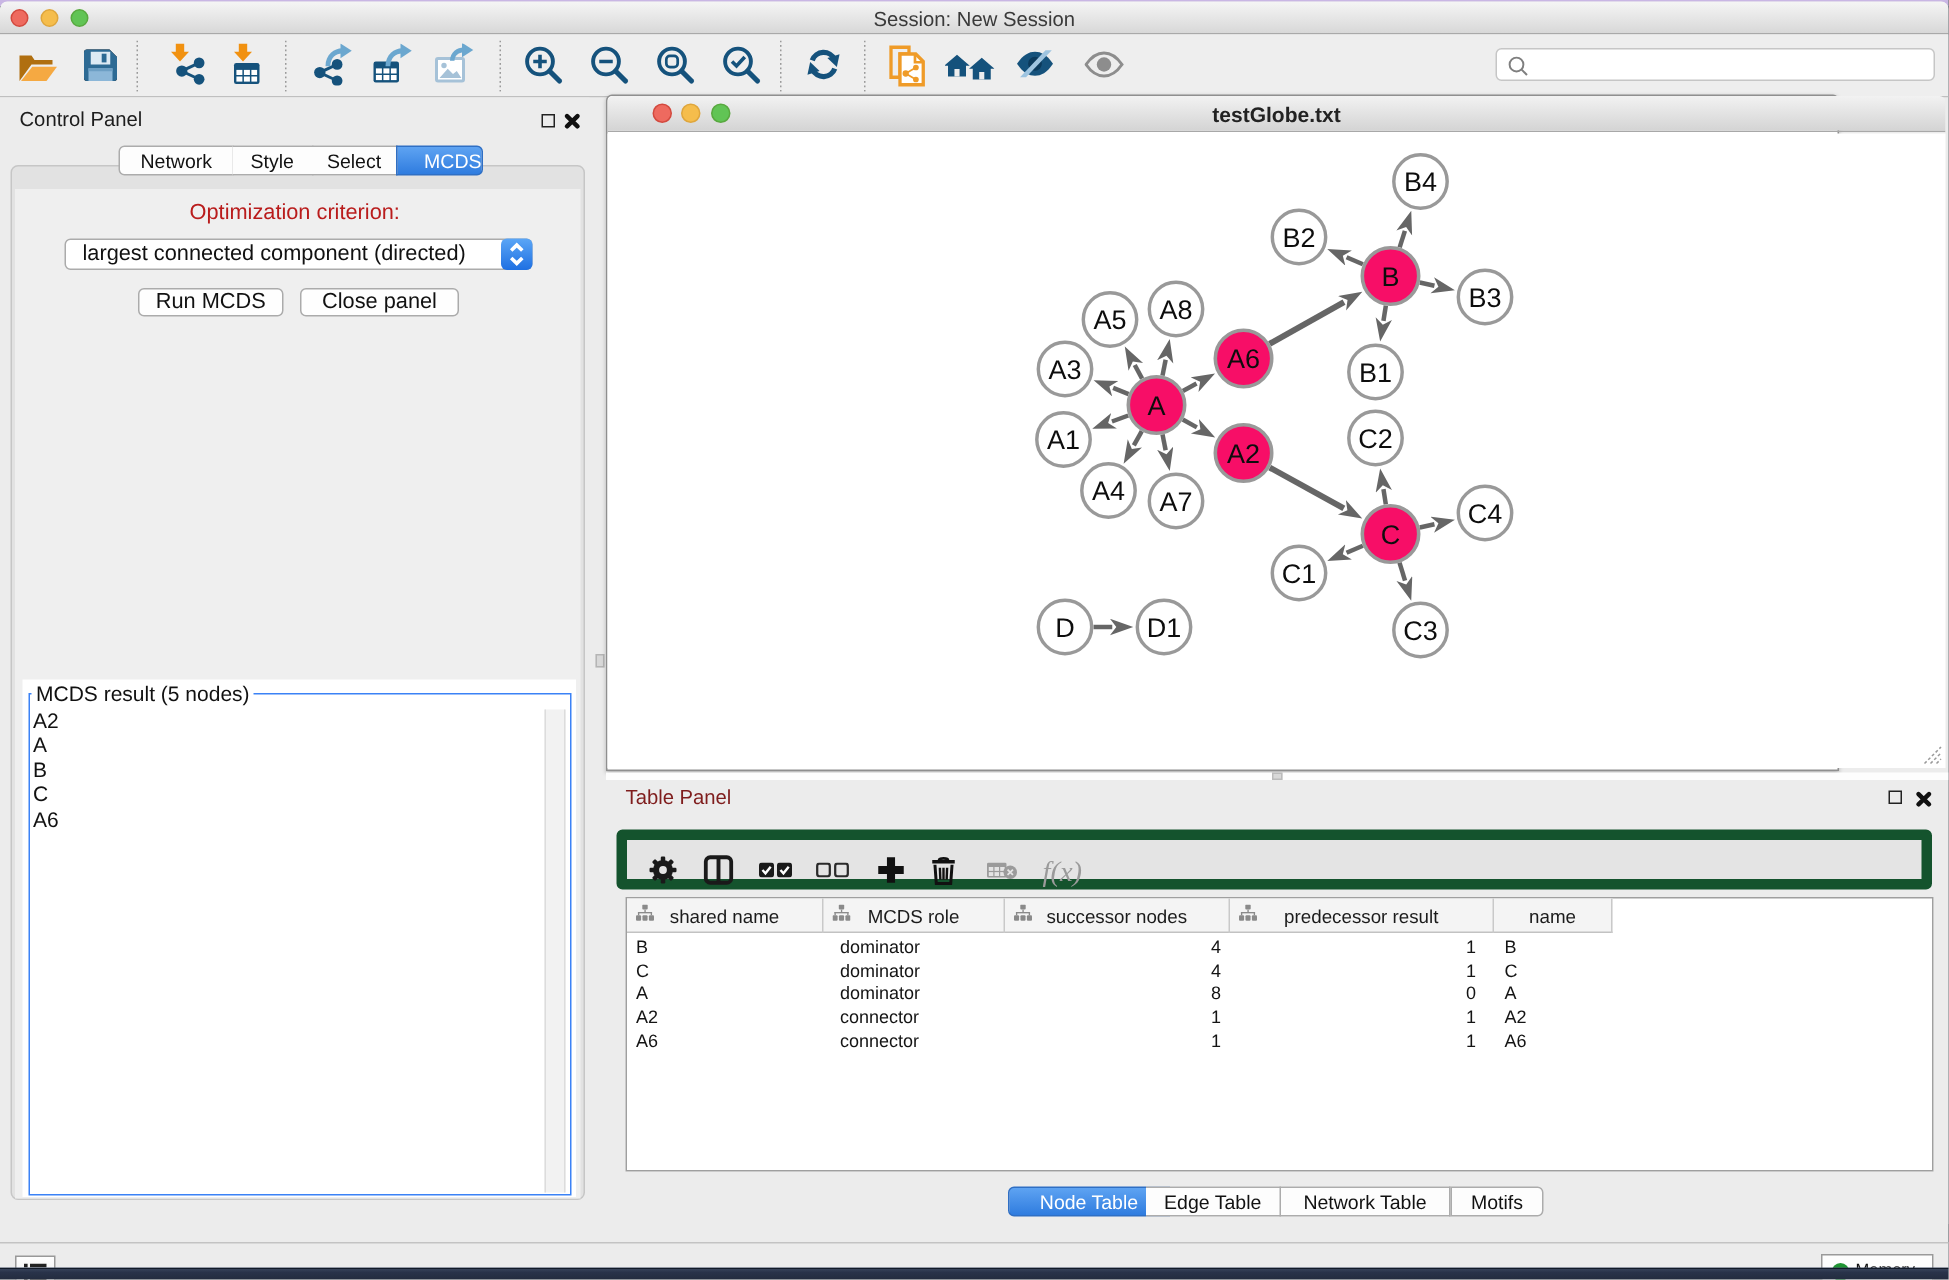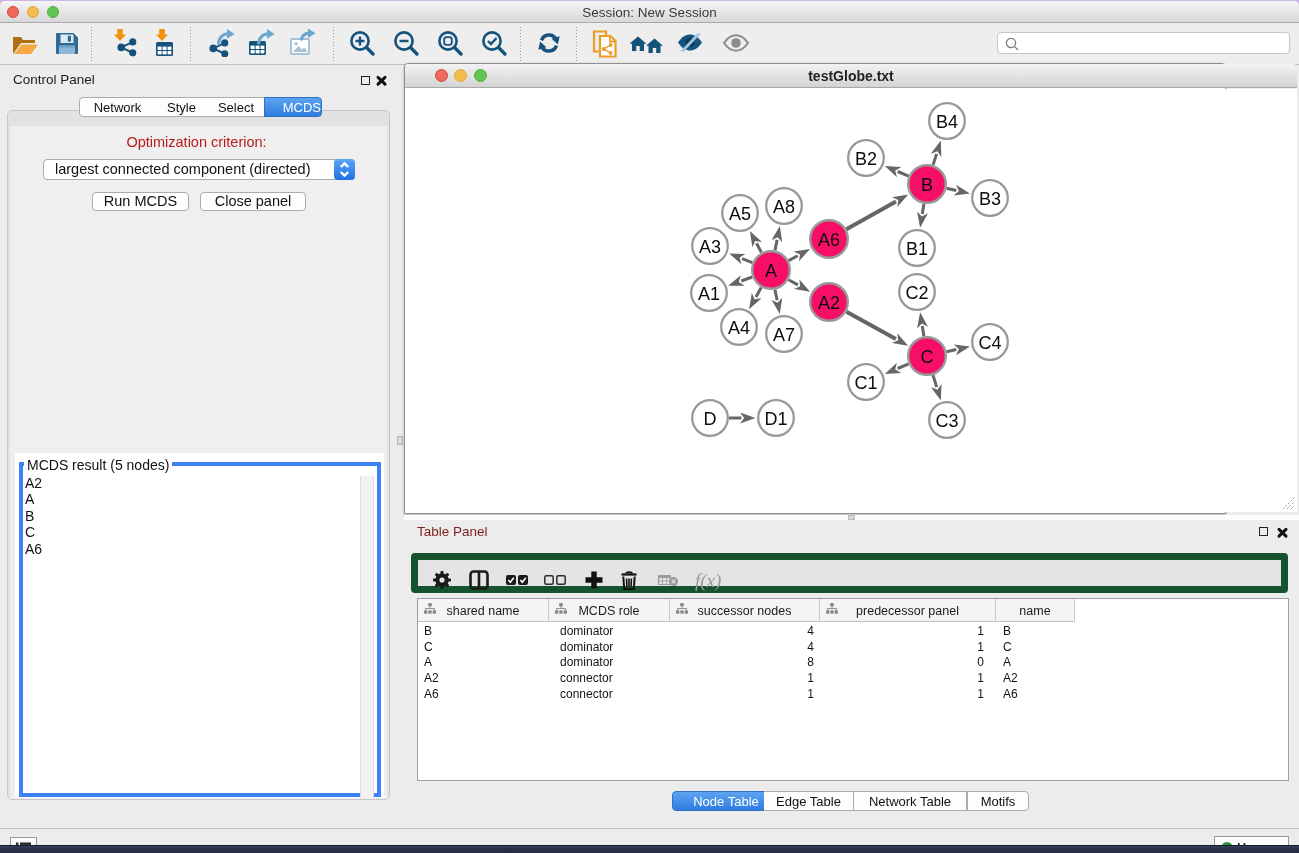--- a/index.html
+++ b/index.html
@@ -27,21 +27,21 @@
 .tab.sel { background:linear-gradient(#5ea3f2,#2f7cdf); color:#fff; border-color:#2f6fc4; }
 #cp-outer { left:7px; top:45px; width:383px; height:690px; background:#e2e2e2; border:1px solid #c6c6c6; border-radius:5px; }
 #cp-inner { left:10px; top:61px; width:377px; height:673px; background:#efefef; }
 #optlabel { left:0; top:69px; width:393px; text-align:center; font-size:14.5px; color:#b91c1c; }
 #combo { left:43px; top:94px; width:312px; height:21px; background:#fff; border:1px solid #ababab; border-radius:4px; }
 #combo-text { left:11px; top:1px; font-size:14.5px; color:#111; }
 #combo-btn { right:-1px; top:-1px; width:21px; height:21px; border-radius:4px; background:linear-gradient(#5ba6f6,#1f70e2); border-radius:4px; }
 .btn { position:absolute; height:19px; background:#fefefe; border:1px solid #ababab; border-radius:4px;
   font-size:14.5px; color:#111; text-align:center; line-height:17px; }
 #resultbox { left:15px; top:388px; width:369px; height:345px; background:#fff; }
-#fieldset { left:4px; top:9px; width:362px; height:335px; border:4px solid #3b82f6; }
+#fieldset { left:4px; top:9px; width:362px; height:335px; border:1px solid #3b82f6; }
 #legend { left:1px; top:2px; background:#fff; font-size:14px; color:#111; padding:0 3px; }
 .li { position:absolute; left:2px; font-size:14px; color:#111; }
 #vscroll { right:3px; top:10px; width:14px; height:322px; background:#f2f2f2; border-left:1px solid #dcdcdc; border-right:1px solid #dcdcdc; }
 
 
 #vsplit-handle { left:397px; top:371px; width:6px; height:9px; background:#d8d8d8; border:1px solid #b5b5b5; }
 #hsplit-handle { left:848px; top:450px; width:7px; height:5px; background:#d8d8d8; border:1px solid #bbb; }
 
 
 #netwin { left:404px; top:-2px; width:822px; height:451px; background:#fff; border:1px solid #8f8f8f;
@@ -496,21 +496,21 @@
                   <rect x="4.2" y="0" width="3.6" height="3.4" rx="0.7"></rect>
                   <rect x="0" y="7.2" width="3.4" height="3.6" rx="0.7"></rect>
                   <rect x="4.3" y="7.2" width="3.4" height="3.6" rx="0.7"></rect>
                   <rect x="8.6" y="7.2" width="3.4" height="3.6" rx="0.7"></rect>
                   <rect x="5.6" y="3.4" width="0.9" height="2"></rect>
                   <rect x="1.3" y="5" width="9.4" height="0.9"></rect>
                   <rect x="1.3" y="5" width="0.9" height="2.2"></rect>
                   <rect x="9.8" y="5" width="0.9" height="2.2"></rect>
                 </g>
               </svg>
-              <div class="hlabel">predecessor panel</div>
+              <div class="hlabel">predecessor result</div>
             </div>
           <div class="hcell" style="left:578px; width:79px;">
               <div class="hlabel">name</div>
             </div>
         </div>
 
 <div class="cell" style="left:6px; top:25px;">B</div>
 <div class="cell" style="left:142px; top:25px;">dominator</div>
 <div class="cell" style="left:302px; top:25px; width:94px; text-align:right;">4</div>
 <div class="cell" style="left:472px; top:25px; width:94px; text-align:right;">1</div>

